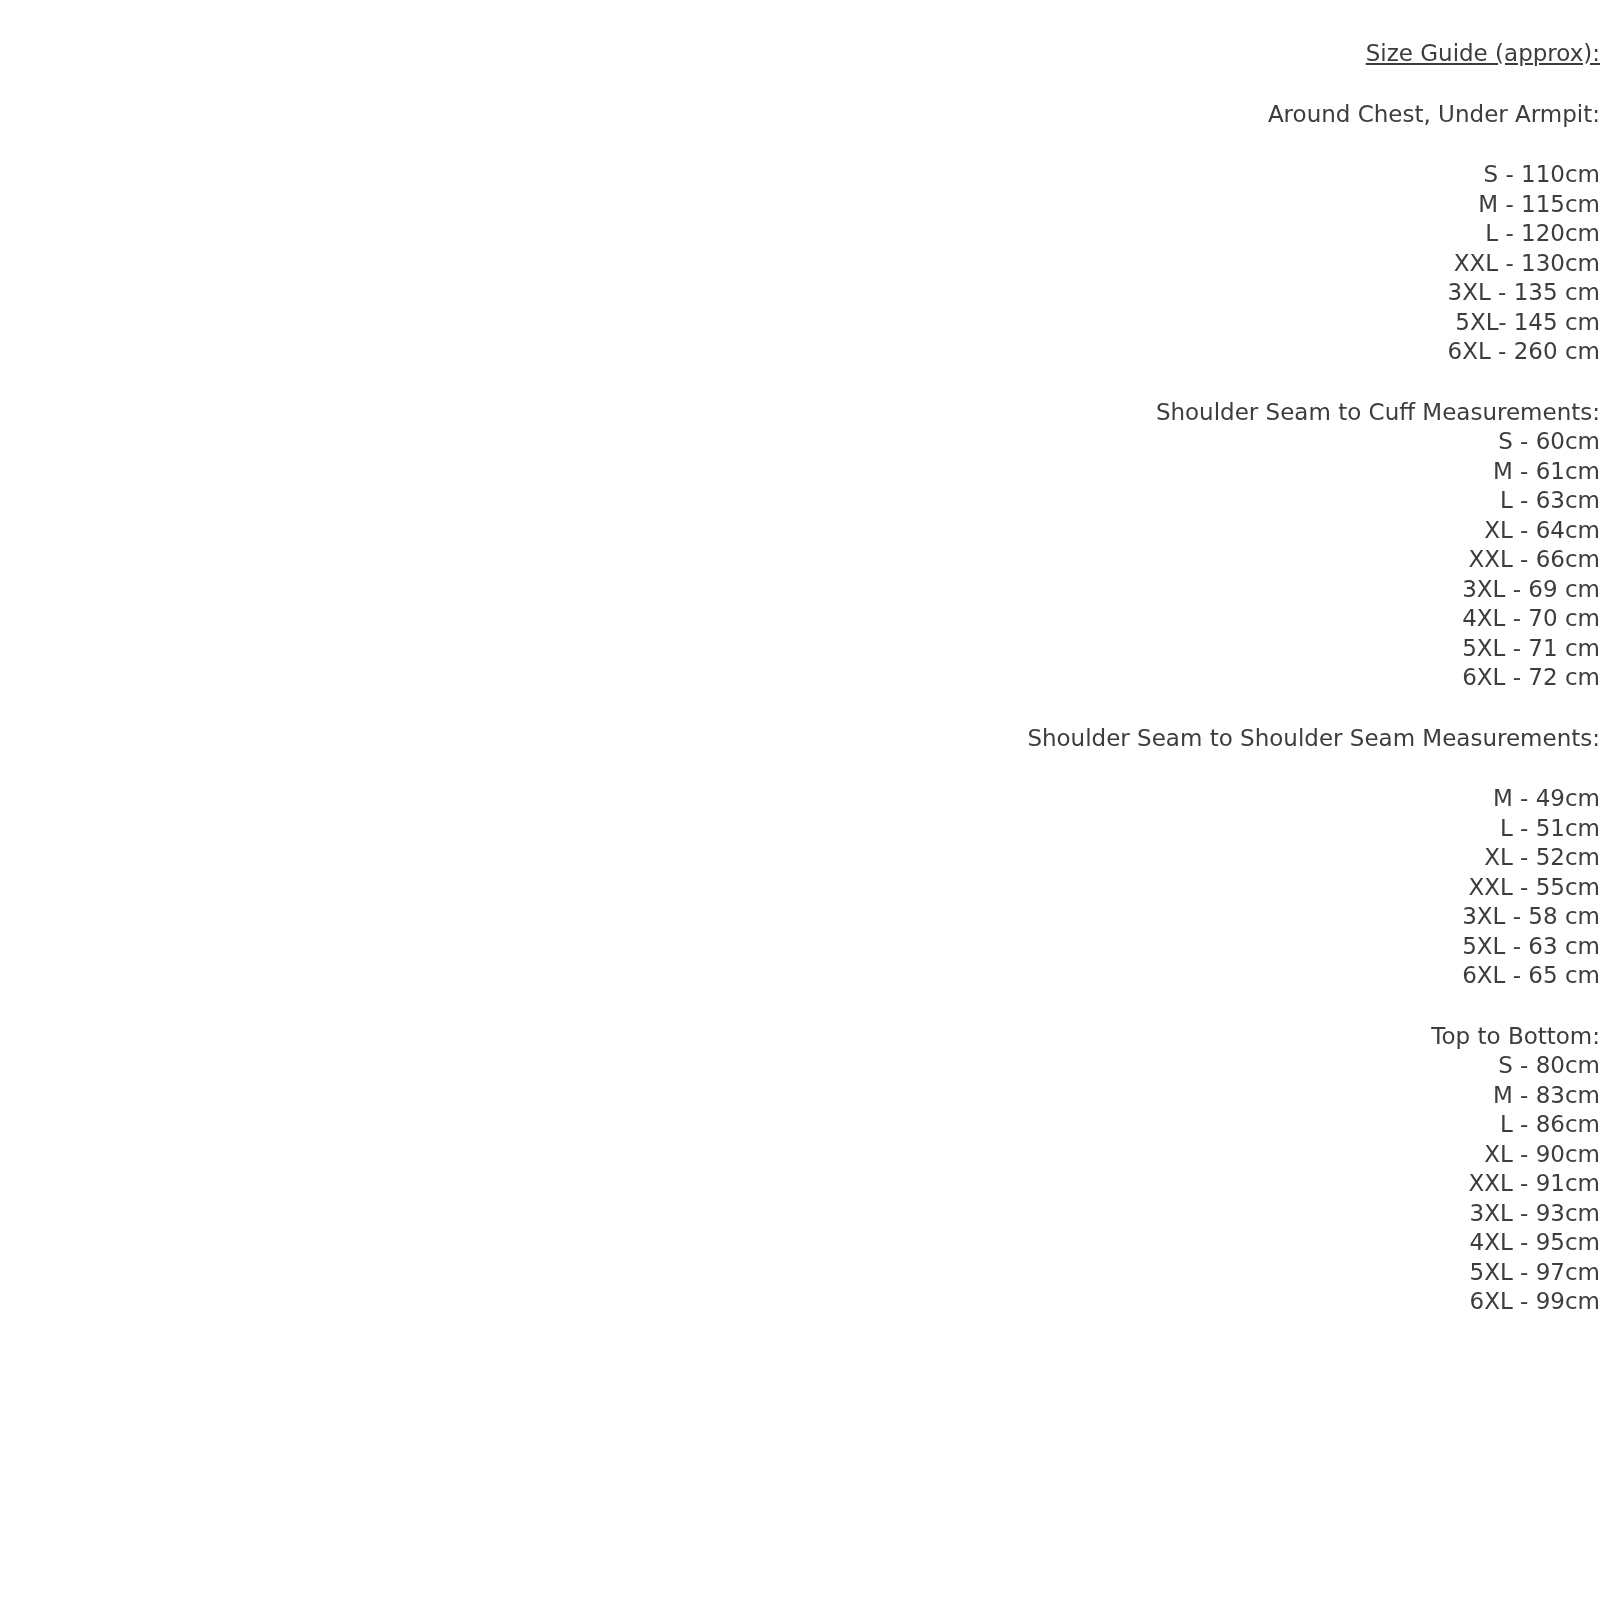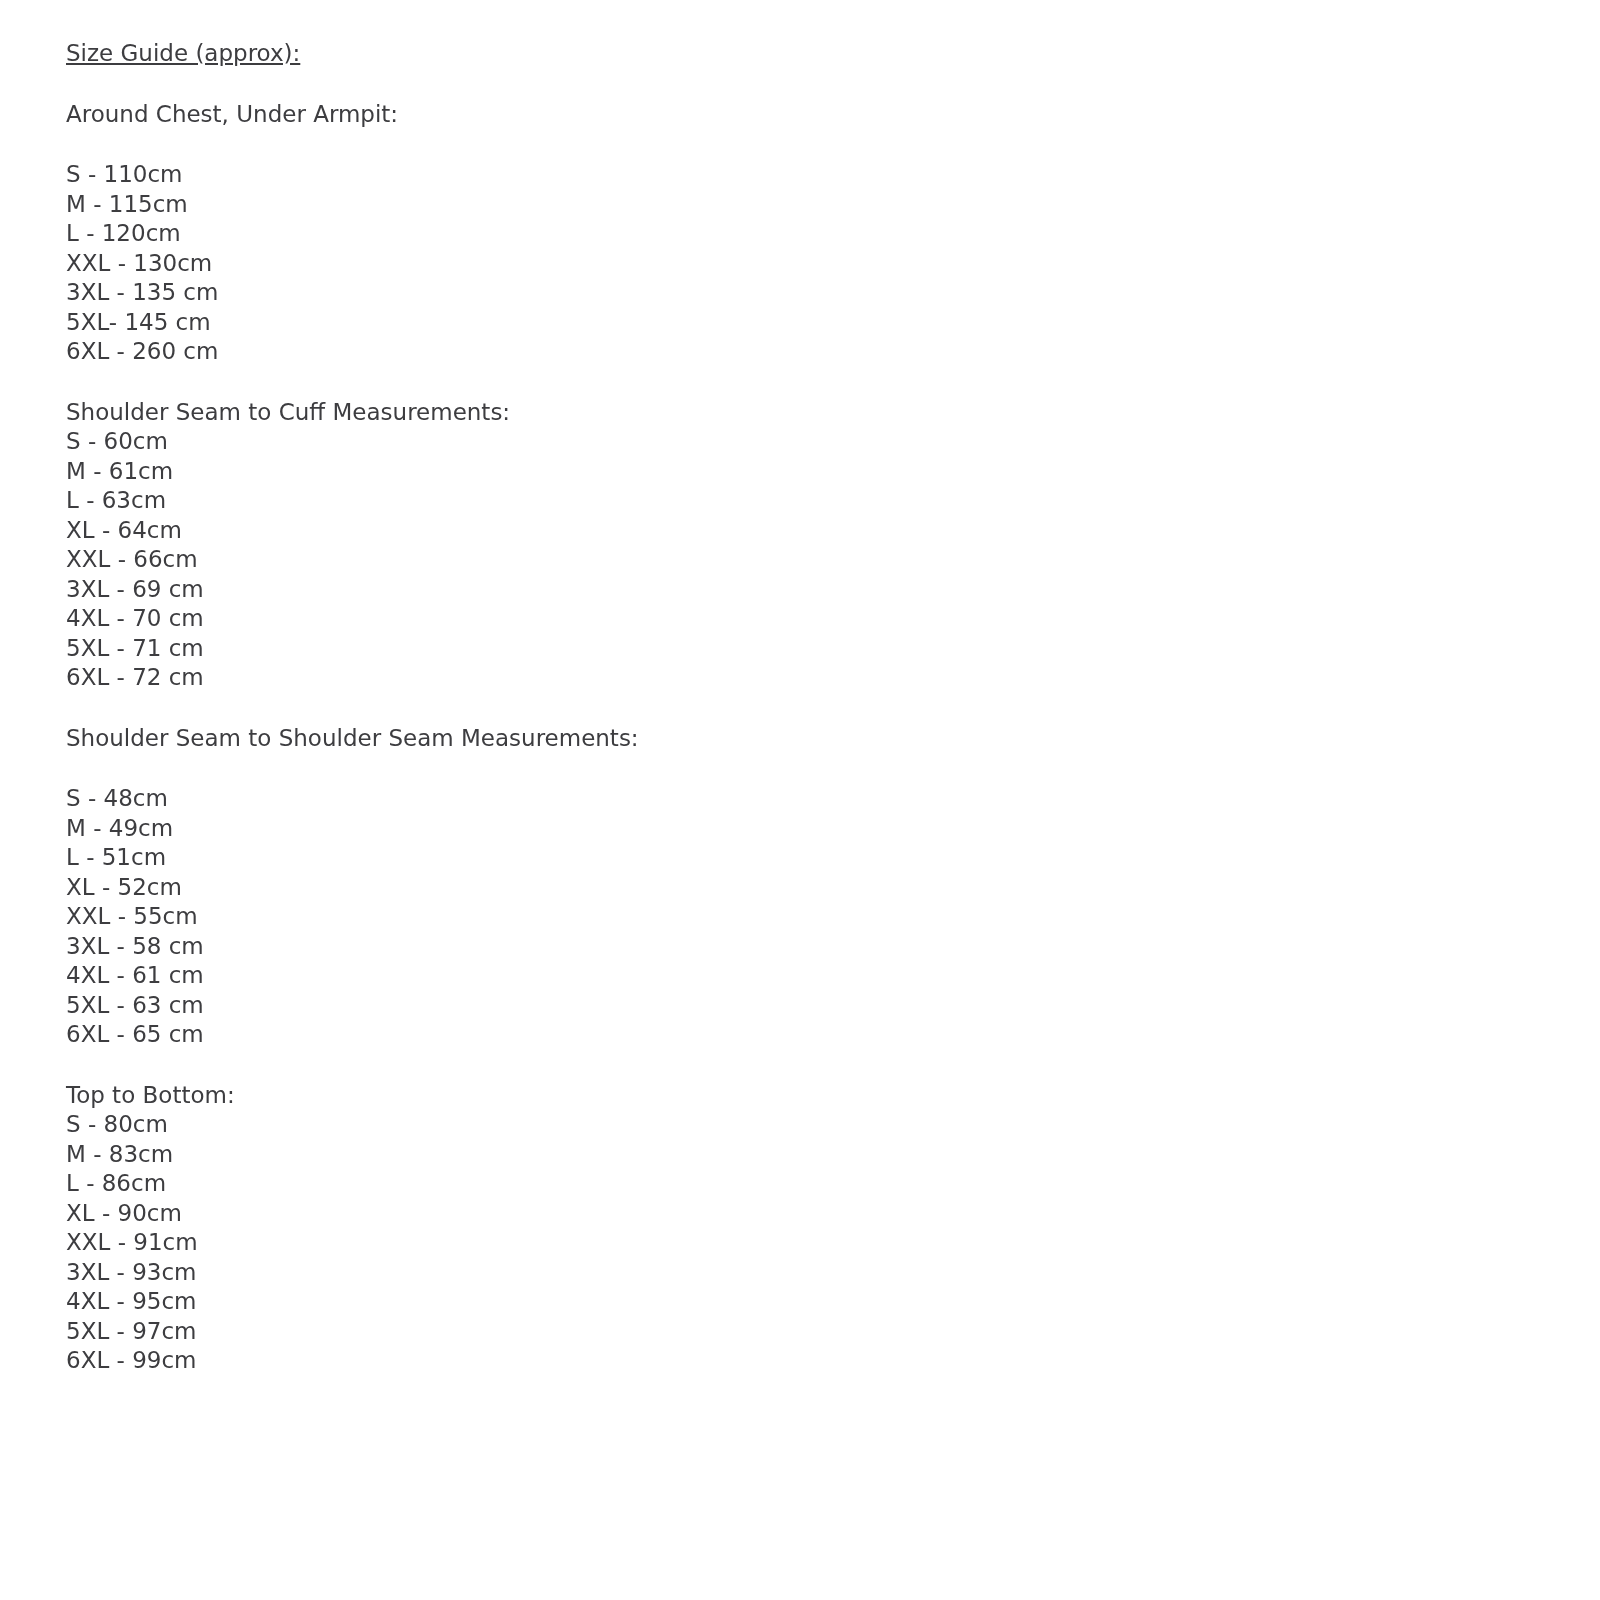--- a/index.html
+++ b/index.html
@@ -9,21 +9,21 @@
   }
   body {
     width: 1600px;
     height: 1600px;
     overflow: hidden;
   }
   .content {
     box-sizing: border-box;
     width: 100%;
     padding: 39px 0 0 66px; 
-    text-align: left;
+    text-align: right;
     font-family: "DejaVu Sans", "Liberation Sans", sans-serif;
     font-size: 23px;
     line-height: 29.5px;
     color: #3d3d40;
   }
   .para {
     margin: 31px 0;
   }
   .para:first-child {
     margin-top: 0;
@@ -68,27 +68,25 @@
     <span class="line">3XL - 69 cm</span>
     <span class="line">4XL - 70 cm</span>
     <span class="line">5XL - 71 cm</span>
     <span class="line">6XL - 72 cm</span>
   </p>
 
   <p class="para">
     <span class="line">Shoulder Seam to Shoulder Seam Measurements:</span>
   </p>
   <p class="para">
-    <span class="line">S - 48cm</span>
     <span class="line">M - 49cm</span>
     <span class="line">L - 51cm</span>
     <span class="line">XL - 52cm</span>
     <span class="line">XXL - 55cm</span>
     <span class="line">3XL - 58 cm</span>
-    <span class="line">4XL - 61 cm</span>
     <span class="line">5XL - 63 cm</span>
     <span class="line">6XL - 65 cm</span>
   </p>
 
   <p class="para">
     <span class="line">Top to Bottom:</span>
     <span class="line">S - 80cm</span>
     <span class="line">M - 83cm</span>
     <span class="line">L - 86cm</span>
     <span class="line">XL - 90cm</span>

